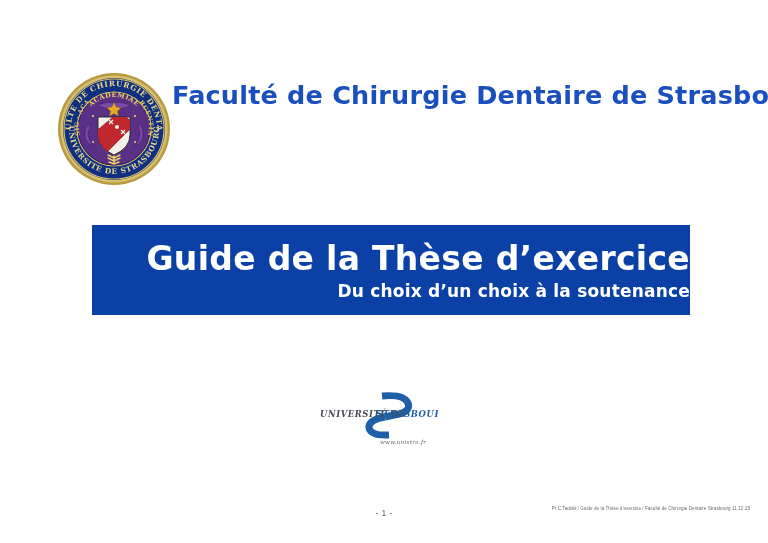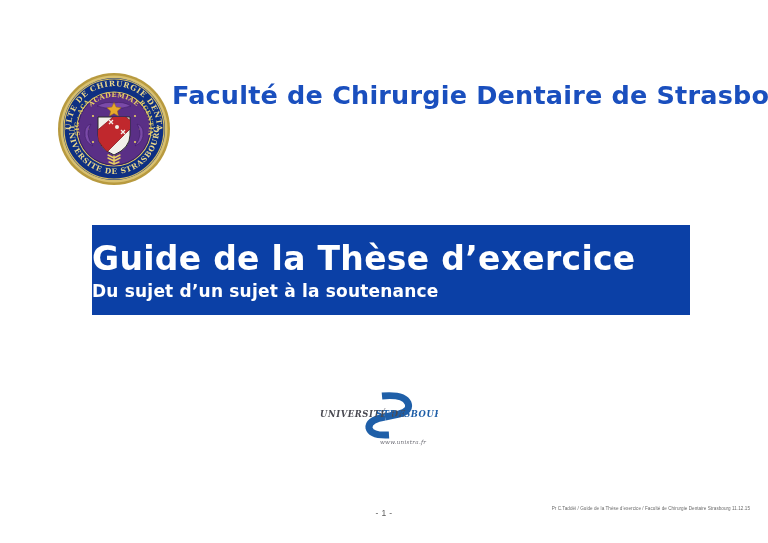--- a/index.html
+++ b/index.html
@@ -57,21 +57,21 @@
   .banner {
     position: absolute;
     left: 92px;
     top: 225px;
     width: 598px;
     height: 90px;
     background: #0B40A6;
     box-sizing: border-box;
     display: flex;
     flex-direction: column;
-    align-items: flex-start;
+    align-items: flex-end;
     justify-content: center;
   }
   .banner-title {
     color: #ffffff;
     font-family: "DejaVu Sans", sans-serif;
     font-size: 33px;
     font-weight: bold;
     line-height: 40px;
     letter-spacing: 0.3px;
     white-space: nowrap;
@@ -196,21 +196,21 @@
 
         <path d="M57,84 l0,8 M57,86 l-6,-3 M57,86 l6,-3 M57,89 l-6,-3 M57,89 l6,-3 M57,92 l-5,-2 M57,92 l5,-2" stroke="#e8cf63" stroke-width="1.4" fill="none" stroke-linecap="round"></path>
       </svg>
     </div>
 
     <div class="faculty-title">Faculté de Chirurgie Dentaire de Strasbourg</div>
   </div>
 
   <div class="banner">
     <div class="banner-title">Guide de la Thèse d’exercice</div>
-    <div class="banner-subtitle">Du sujet d’un sujet à la soutenance</div>
+    <div class="banner-subtitle">Du choix d’un choix à la soutenance</div>
   </div>
 
   <div class="unistra-logo">
     <svg viewBox="0 0 120 58" xmlns="http://www.w3.org/2000/svg" aria-hidden="true">
 
       <path d="M64,4 q22,-2 26,7 q3,8 -9,11 l-14,3" fill="none" stroke="#1F5FA8" stroke-width="7" stroke-linecap="butt"></path>
       <path d="M67,25 q-17,3 -16,11 q2,8 20,7" fill="none" stroke="#1F5FA8" stroke-width="7" stroke-linecap="butt"></path>
       <text x="2" y="25" font-family="DejaVu Serif, serif" font-size="8.4" font-weight="bold" fill="#4a4a52" letter-spacing="0.6">UNIVERSITÉ DE</text>
       <text x="58" y="25" font-family="DejaVu Serif, serif" font-size="8.4" font-weight="bold" fill="#1F5FA8" letter-spacing="0.6">STRASBOURG</text>
       <text x="62" y="52" font-family="DejaVu Serif, serif" font-size="5.6" fill="#6d6d75" letter-spacing="0.3">www.unistra.fr</text>

